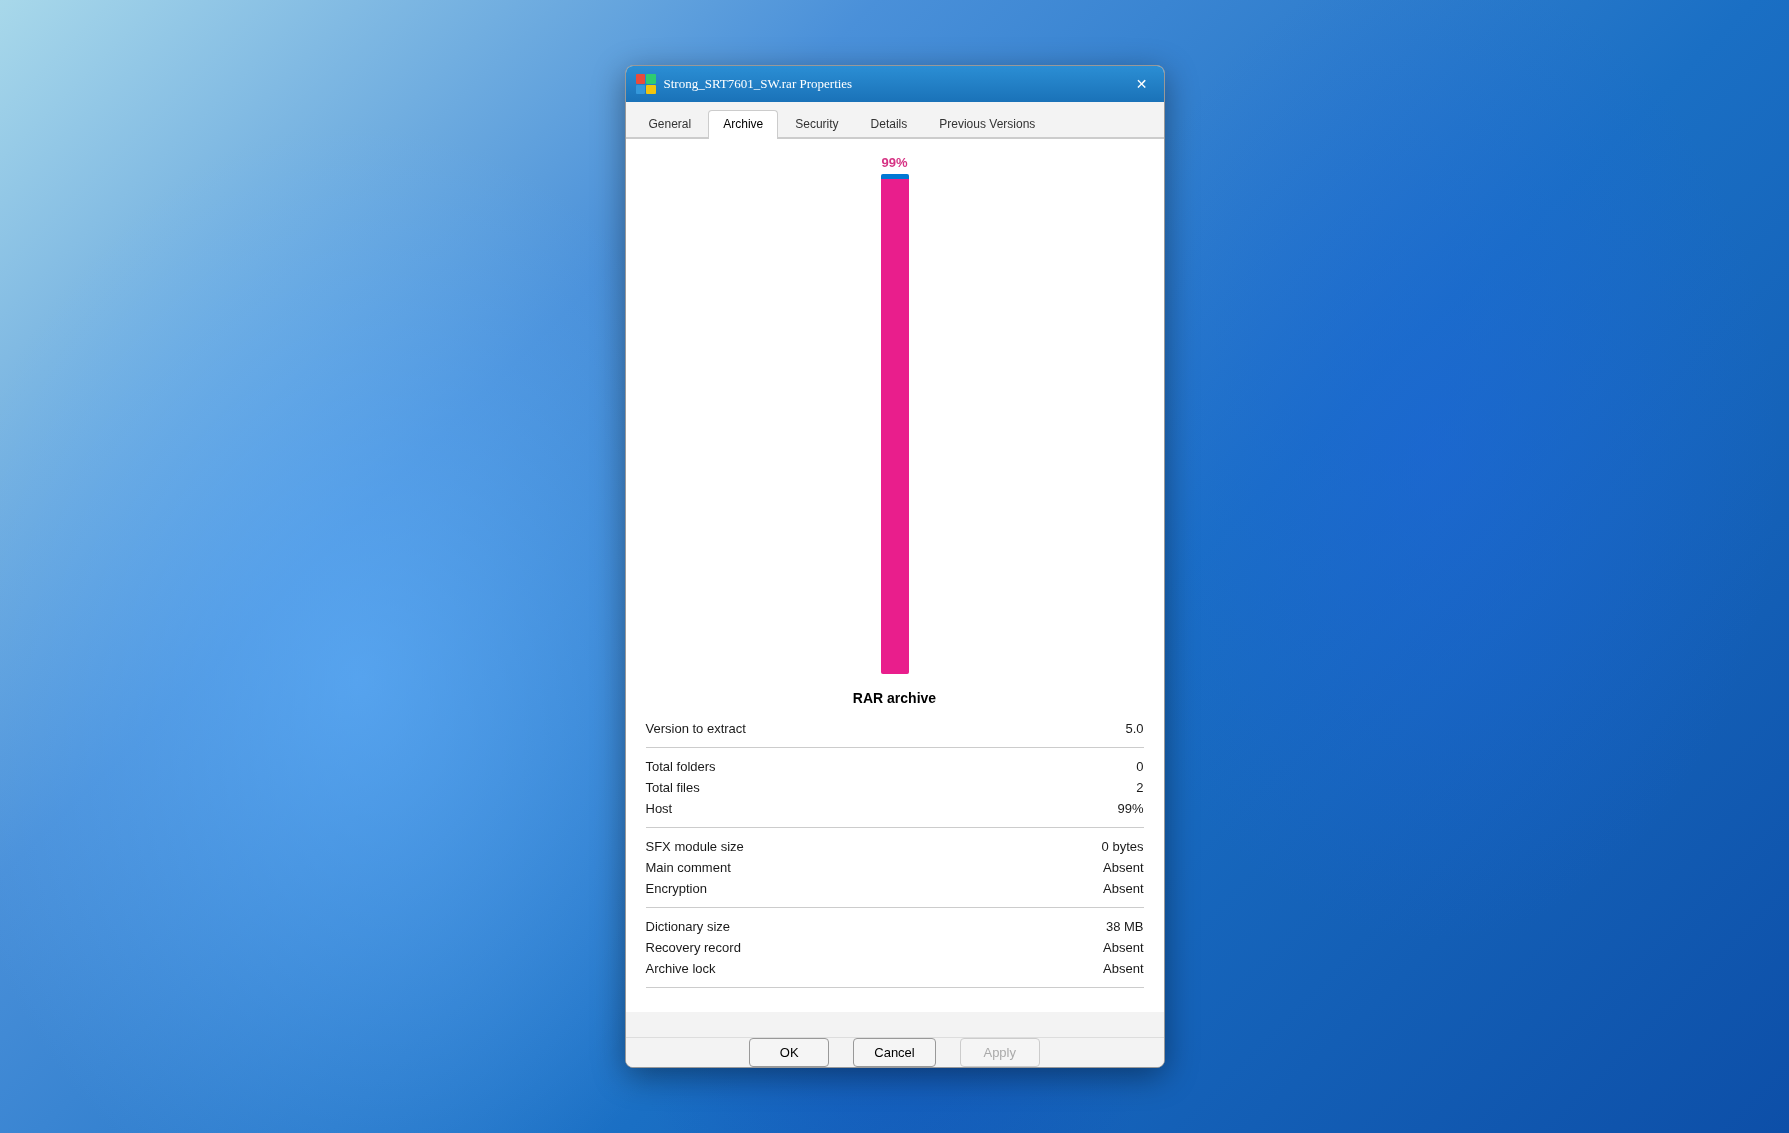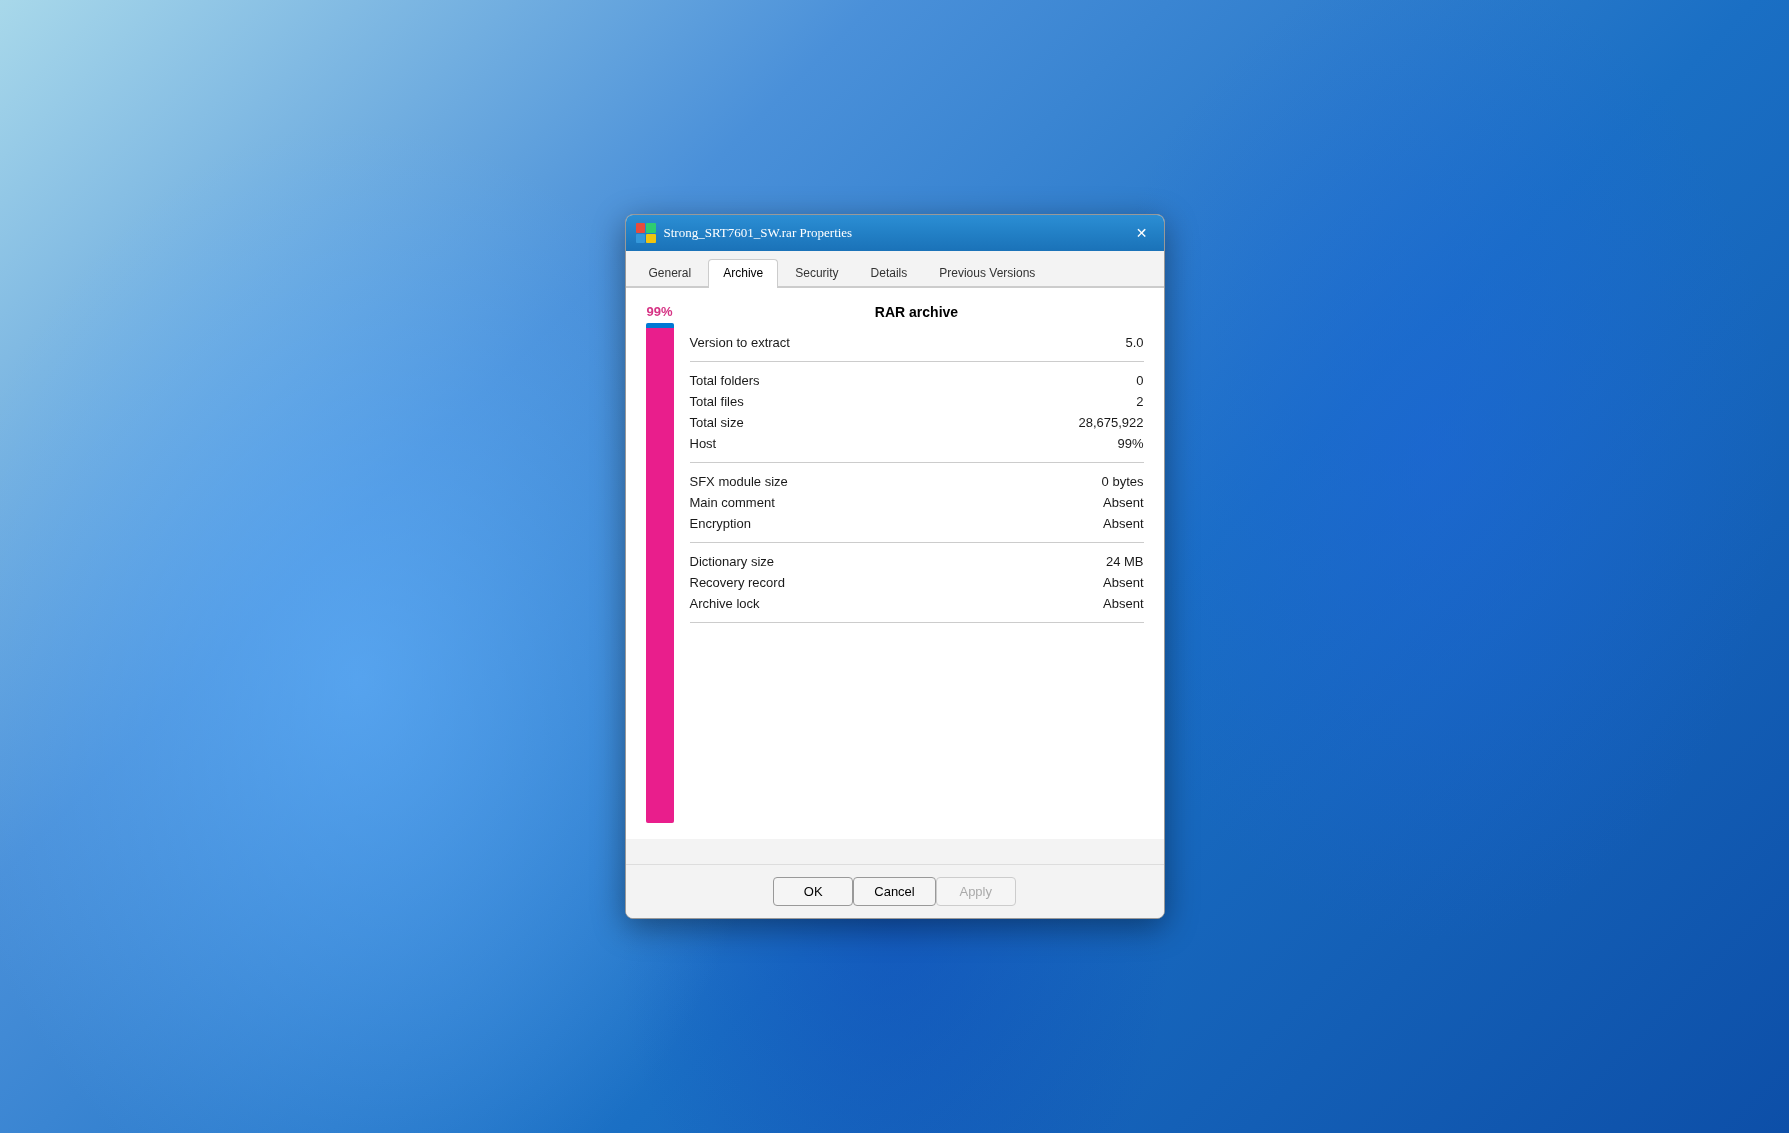--- a/index.html
+++ b/index.html
@@ -133,21 +133,21 @@
       color: #000;
       z-index: 1;
     }
 
     
     .content {
       background: white;
       flex: 1;
       padding: 16px 20px;
       display: flex;
-      flex-direction: row;
+      flex-direction: column;
       gap: 16px;
     }
 
     
     .progress-area {
       display: flex;
       flex-direction: column;
       align-items: center;
       gap: 4px;
       flex-shrink: 0;
@@ -220,22 +220,21 @@
       background: #ccc;
       margin: 8px 0;
     }
 
     
     .footer {
       background: #f3f3f3;
       display: flex;
       justify-content: center;
       align-items: center;
-      gap: 0;
-      padding: 12px;
+      gap: 24px;
       border-top: 1px solid #ddd;
       margin-top: 25px;
     }
 
     .btn {
       min-width: 80px;
       padding: 6px 20px;
       font-size: 13px;
       cursor: pointer;
       border-radius: 4px;
@@ -306,24 +305,20 @@
 
       <div class="info-row">
         <span class="label">Total folders</span>
         <span class="value">0</span>
       </div>
       <div class="info-row">
         <span class="label">Total files</span>
         <span class="value">2</span>
       </div>
       <div class="info-row">
-        <span class="label">Total size</span>
-        <span class="value">28,675,922</span>
-      </div>
-      <div class="info-row">
         <span class="label">Host</span>
         <span class="value">99%</span>
       </div>
       <div class="divider"></div>
 
       <div class="info-row">
         <span class="label">SFX module size</span>
         <span class="value">0 bytes</span>
       </div>
       <div class="info-row">
@@ -331,21 +326,21 @@
         <span class="value">Absent</span>
       </div>
       <div class="info-row">
         <span class="label">Encryption</span>
         <span class="value">Absent</span>
       </div>
       <div class="divider"></div>
 
       <div class="info-row">
         <span class="label">Dictionary size</span>
-        <span class="value">24 MB</span>
+        <span class="value">38 MB</span>
       </div>
       <div class="info-row">
         <span class="label">Recovery record</span>
         <span class="value">Absent</span>
       </div>
       <div class="info-row">
         <span class="label">Archive lock</span>
         <span class="value">Absent</span>
       </div>
       <div class="divider"></div>

